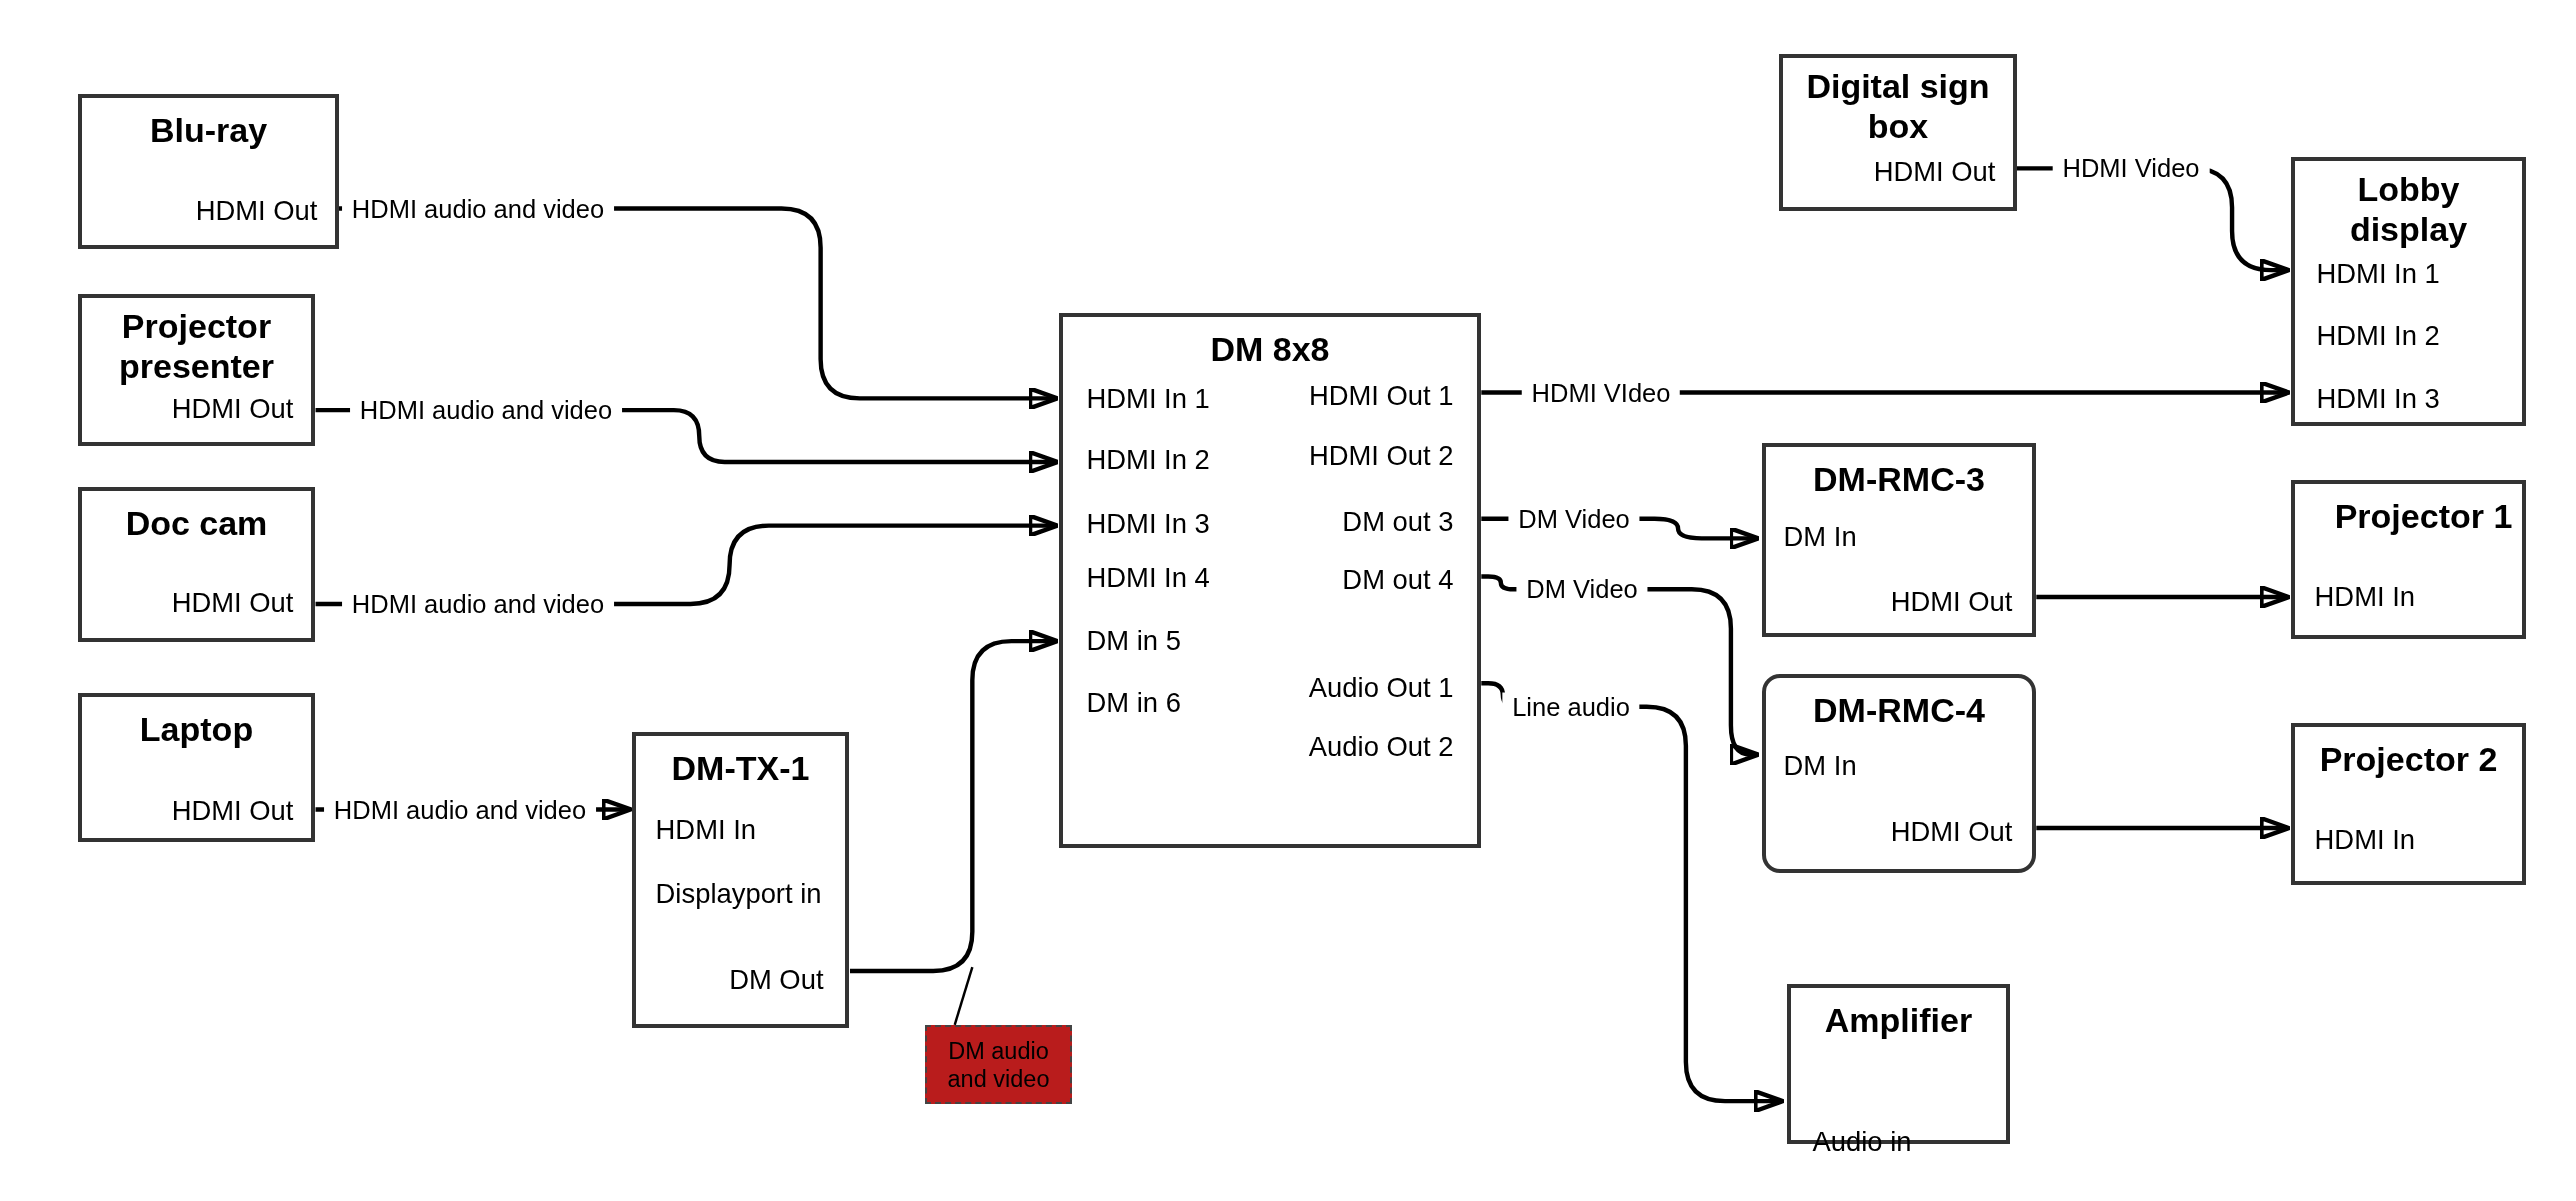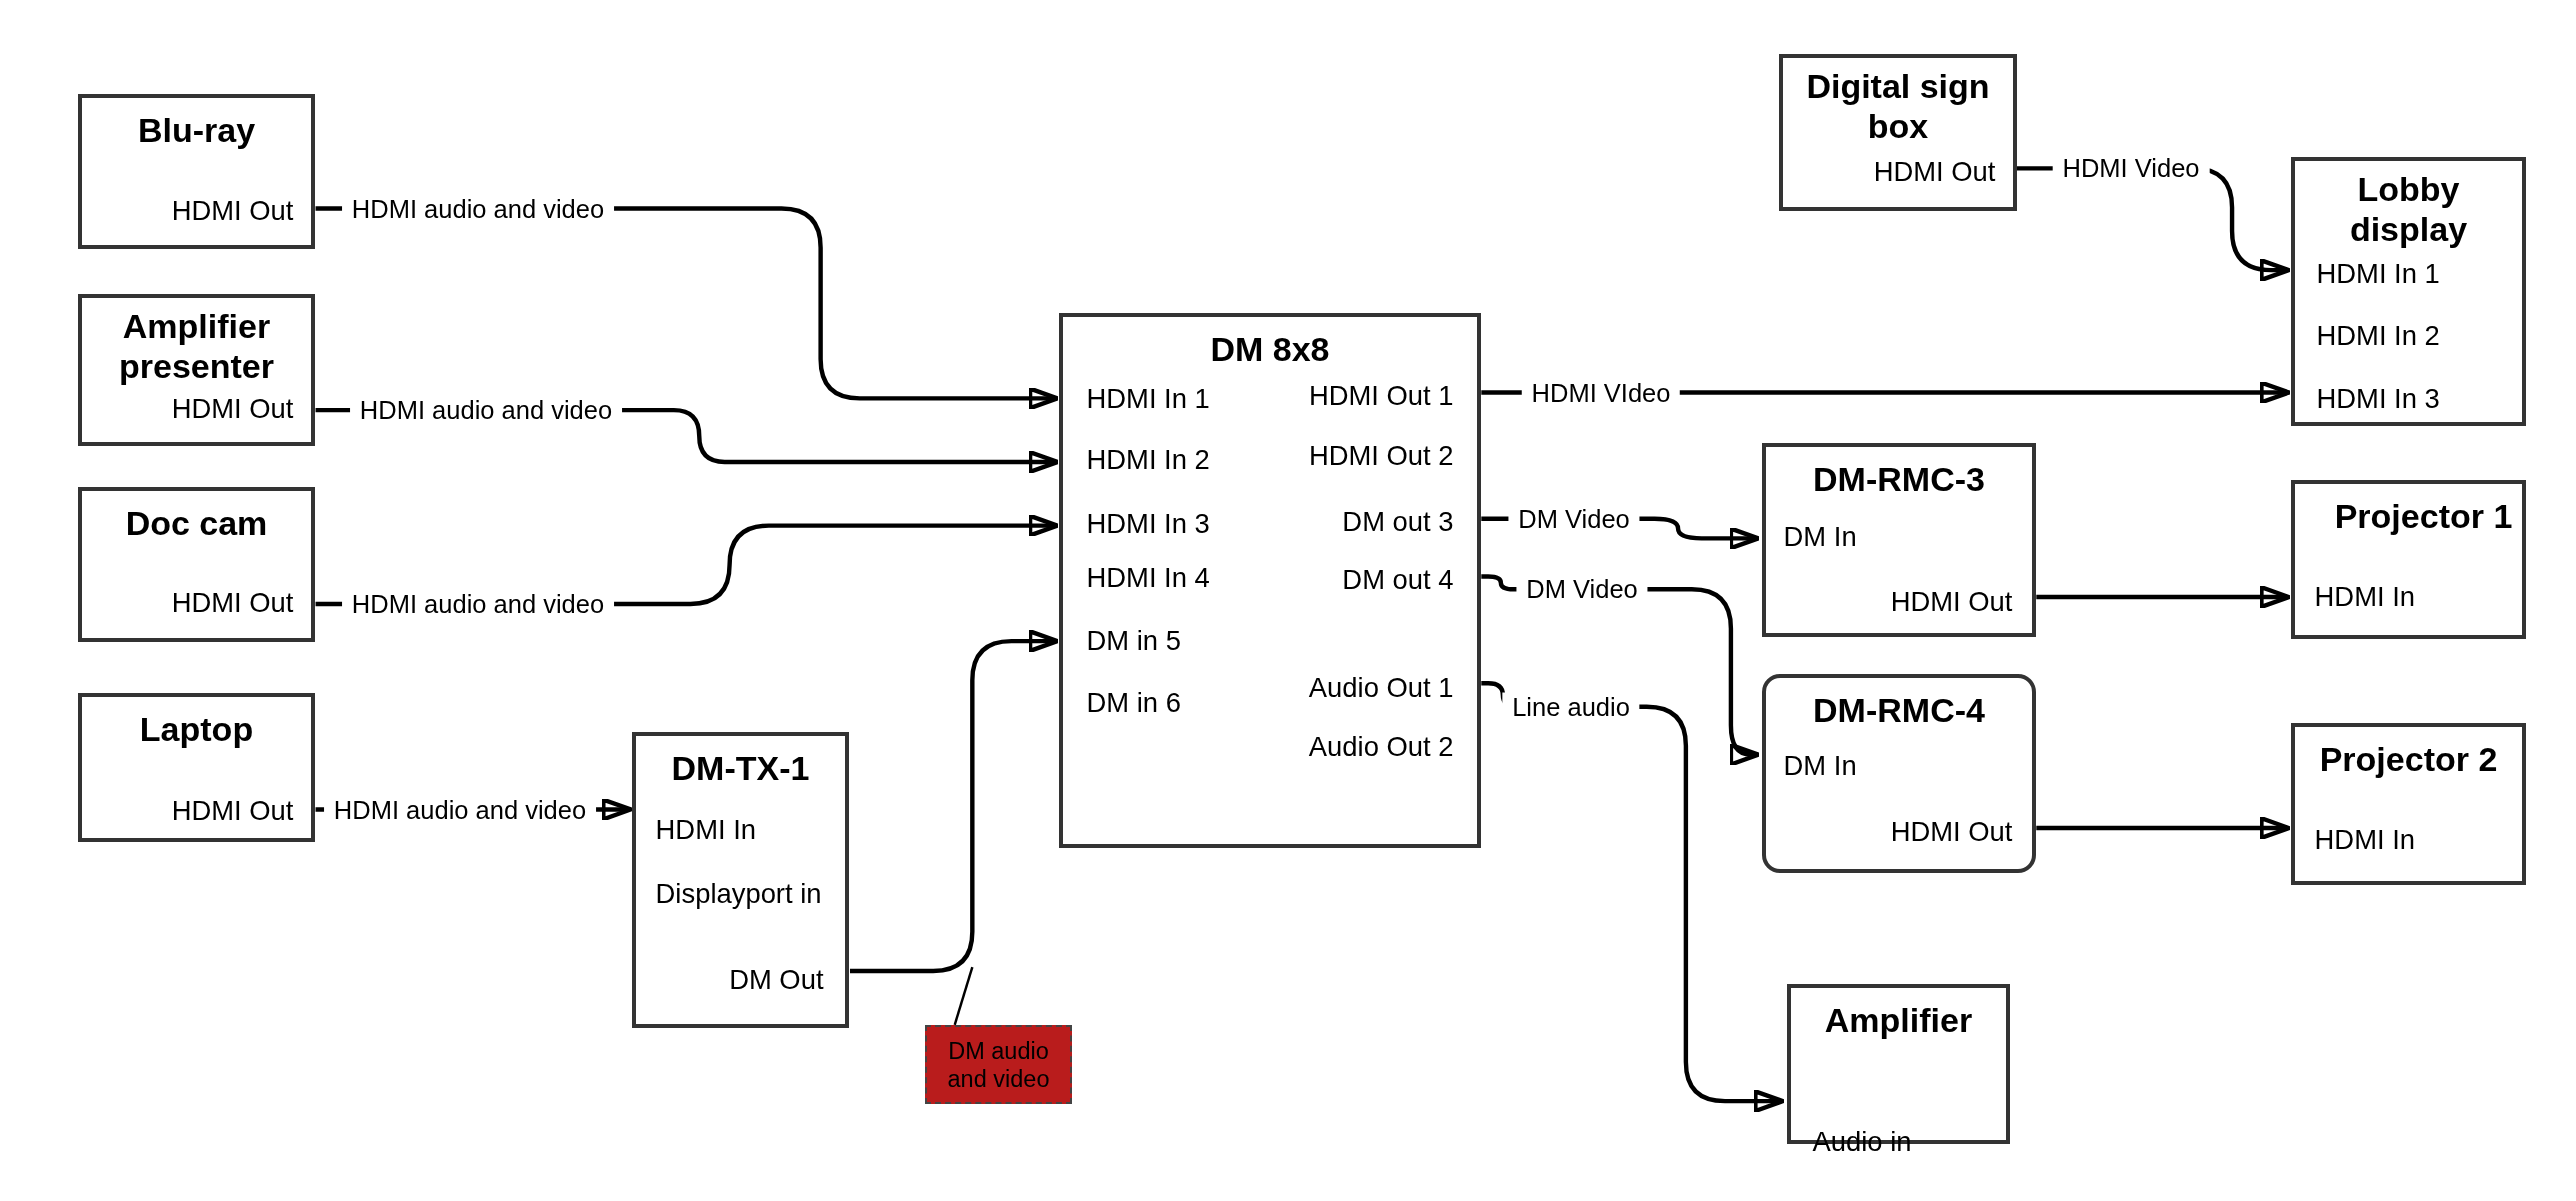--- a/index.html
+++ b/index.html
@@ -38,27 +38,27 @@
     <path d="M 1513 401 H 2336" marker-end="url(#ah)"></path>
     <path d="M 1513 530 H 1690 Q 1714 530 1714 540 Q 1714 550 1738 550 H 1794" marker-end="url(#ah)"></path>
     <path d="M 1513 589 H 1520 Q 1533 589 1533 595.5 Q 1533 602 1546 602 H 1728 Q 1768 602 1768 642 V 741 Q 1768 771 1788 771 H 1794" marker-end="url(#ah)"></path>
     <path d="M 1513 698 H 1520 Q 1535 698 1535 710 Q 1535 722 1550 722 H 1682 Q 1722 722 1722 762 V 1085 Q 1722 1125 1762 1125 H 1819" marker-end="url(#ah)"></path>
     <path d="M 2080 610 H 2336" marker-end="url(#ah)"></path>
     <path d="M 2080 846 H 2336" marker-end="url(#ah)"></path>
     <path d="M 2060 172 H 2240 Q 2280 172 2280 212 V 236 Q 2280 276 2320 276 H 2336" marker-end="url(#ah)"></path>
     <path class="leader" d="M 993 988 L 975 1047"></path>
   </svg>
 
-  <div class="node" style="left:78px;top:94px;width:237px;height:155px;">
+  <div class="node" style="left:78px;top:94px;width:261px;height:155px;">
     <div class="node-title">Blu-ray</div>
     <div class="port port-r" style="top:112px;right:17.6px;">HDMI Out</div>
   </div>
 
   <div class="node" style="left:78px;top:294px;width:237px;height:152px;">
-    <div class="node-title" style="padding-top:7.8px;">Amplifier presenter</div>
+    <div class="node-title" style="padding-top:7.8px;">Projector presenter</div>
     <div class="port port-r" style="top:110px;right:17.6px;">HDMI Out</div>
   </div>
 
   <div class="node" style="left:78px;top:487px;width:237px;height:155px;">
     <div class="node-title">Doc cam</div>
     <div class="port port-r" style="top:111px;right:17.6px;">HDMI Out</div>
   </div>
 
   <div class="node" style="left:78px;top:693px;width:237px;height:149px;">
     <div class="node-title">Laptop</div>

